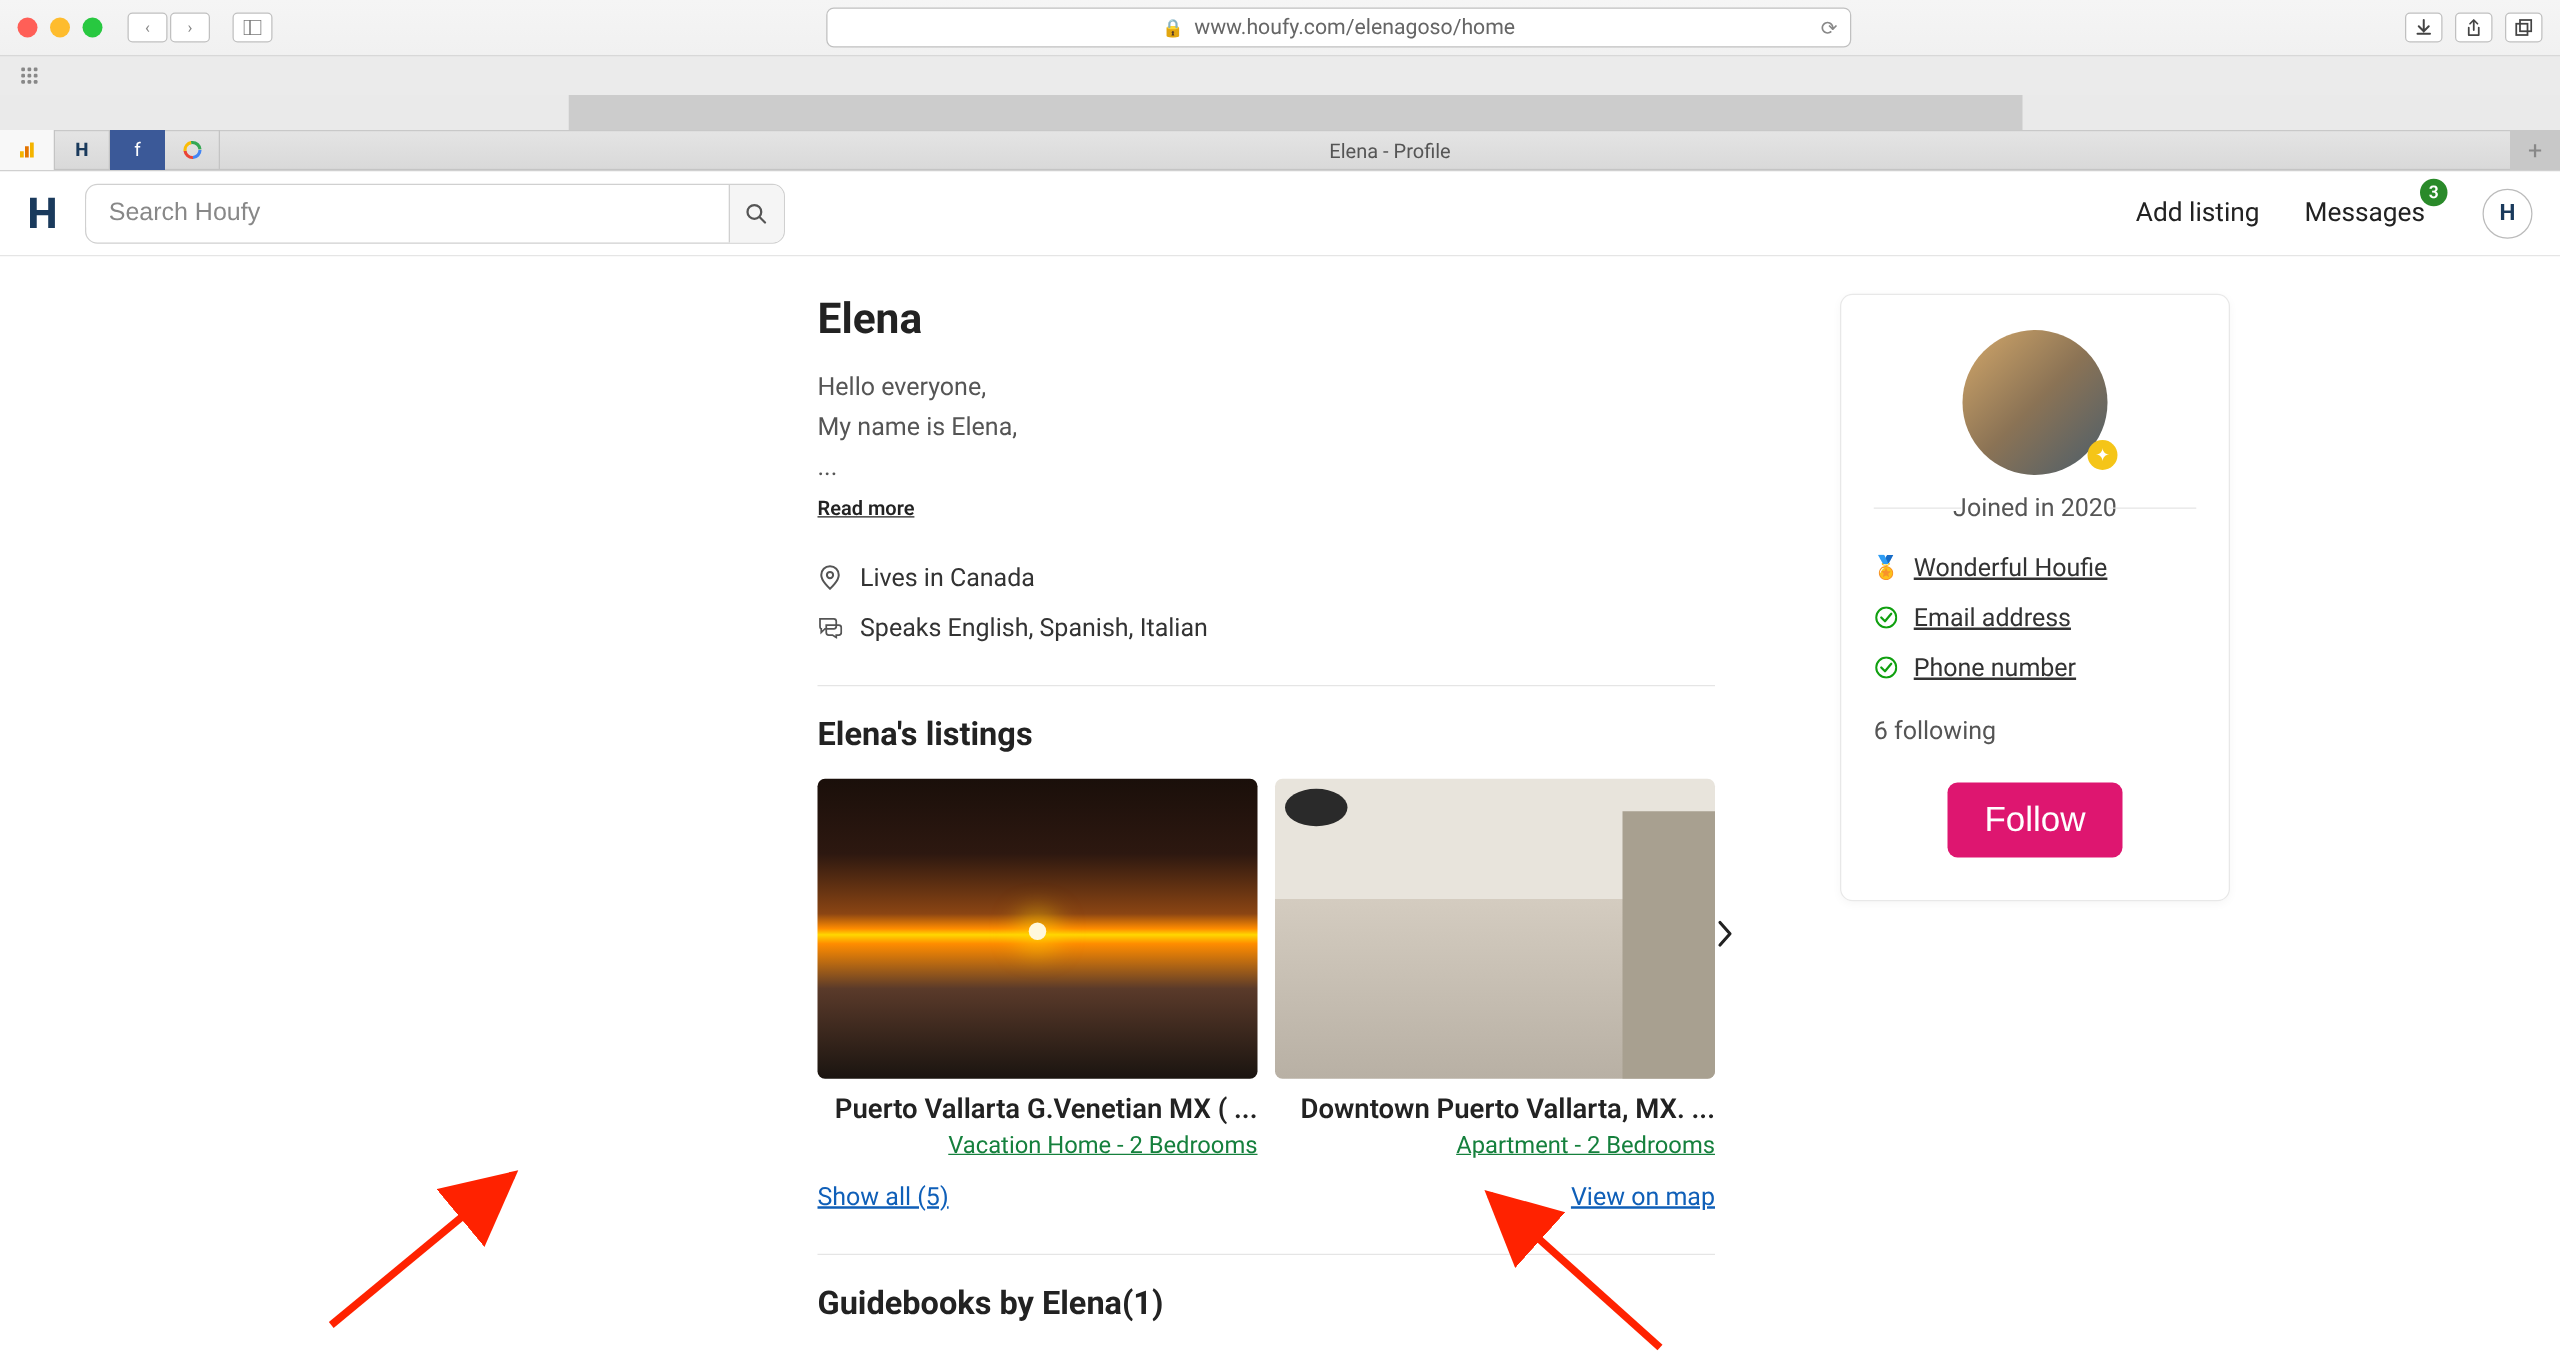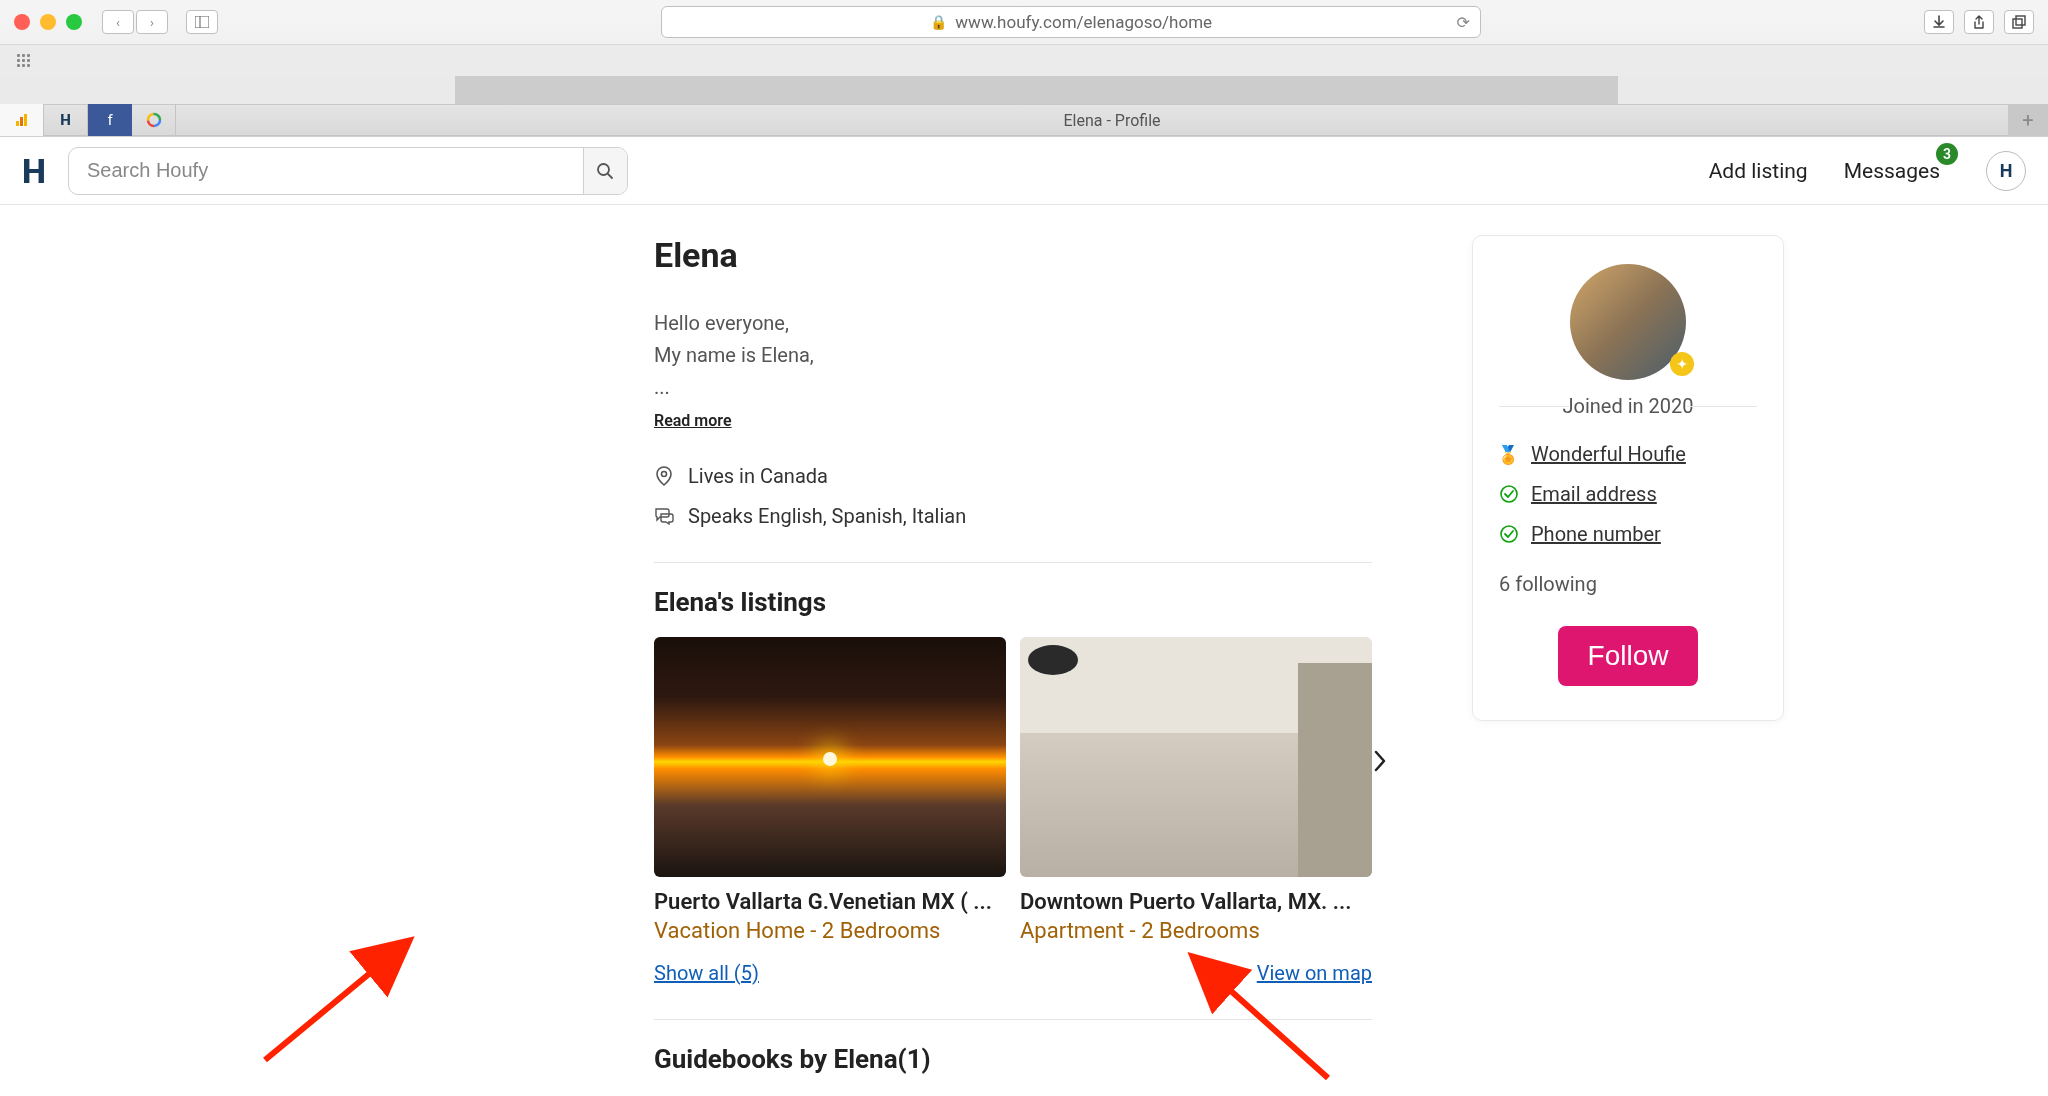--- a/index.html
+++ b/index.html
@@ -48,37 +48,37 @@
 .header-link { font-size:21px; color:#222; cursor:pointer; padding: 8px 6px; }
 .messages-wrap { position:relative;text-align:right; }
 .badge { position:absolute; top:-8px; right:-12px; background:#2a8a2a; color:#fff; border-radius:50%; width:22px; height:22px; font-size:14px; display:flex; align-items:center; justify-content:center; font-weight:600; }
 .avatar-circle { width:40px; height:40px; border:1px solid #bbb; border-radius:50%; display:flex; align-items:center; justify-content:center; color:#1a3a5c; font-weight:700; font-size:18px; margin-left:16px; }
 
 
 .page { display:flex; max-width: 1600px; margin: 0 auto; padding: 30px 40px; gap: 40px; }
 .main-col { margin-left: 390px; width: 724px; }
 .side-col { width: 380px; margin-left: 60px; }
 
-.profile-name { font-size: 34px; font-weight: 700; color:#222; margin-bottom: 32px; }
+.profile-name { font-size: 34px; font-weight: 700; color:#222; margin-bottom: 18px; }
 .bio-line { font-size: 20px; color:#555; line-height: 1.6; }
 .read-more { font-size: 16px; color:#222; font-weight:600; text-decoration: underline; cursor:pointer; margin-top:8px; display:inline-block; }
 
 .info-row { display:flex; align-items:center; gap:14px; font-size:20px; color:#333; margin-top: 16px; }
 .info-row:first-of-type { margin-top: 34px; }
 .info-ic { width:20px; height:20px; color:#666; display:flex; align-items:center; justify-content:center; }
 
 .divider { border:none; border-top:1px solid #e5e5e5; margin: 34px 0 24px; }
 
 .section-heading { font-size: 26px; font-weight:700; color:#222; margin-bottom: 20px; }
 
 .listings { display:flex; gap: 14px; position:relative; }
-.listing-card { width: 352px; }
+.listing-card { width: 352px; text-align: right; }
 .listing-img { width:100%; height: 240px; border-radius: 6px; background:#444; overflow:hidden; position:relative; }
 .listing-title { font-size: 22px; font-weight:600; color:#222; margin-top:12px; white-space:nowrap; overflow:hidden; text-overflow:ellipsis; }
-.listing-sub { font-size: 22px; color:#a16207; margin-top:4px; }
+.listing-sub { font-size: 19px; color:#15803d; margin-top:4px;text-decoration:underline; }
 .carousel-next { position:absolute; right:-22px; top:110px; width:28px; height:28px; display:flex; align-items:center; justify-content:center; font-size:24px; color:#222; cursor:pointer; }
 
 .listing-links { display:flex; justify-content:space-between; margin-top: 18px; }
 .link-underline { color:#0f5fb8; text-decoration:underline; font-size:20px; cursor:pointer; }
 
 
 .side-card { border:1px solid #e8e8e8; border-radius:10px; padding: 28px 26px; box-shadow: 0 2px 8px rgba(0,0,0,0.04); }
 .side-avatar-wrap { display:flex; justify-content:center; position:relative; margin-bottom: 14px; }
 .side-avatar { width:116px; height:116px; border-radius:50%; background: linear-gradient(135deg, #d4a86a, #8b7355, #4a5d6b); position:relative; overflow:hidden; }
 .side-avatar-badge { position:absolute; right: calc(50% - 66px); bottom: 4px; width:24px; height:24px; background:#f5c518; border-radius:50%; display:flex; align-items:center; justify-content:center; color:#fff; font-size:14px; }

